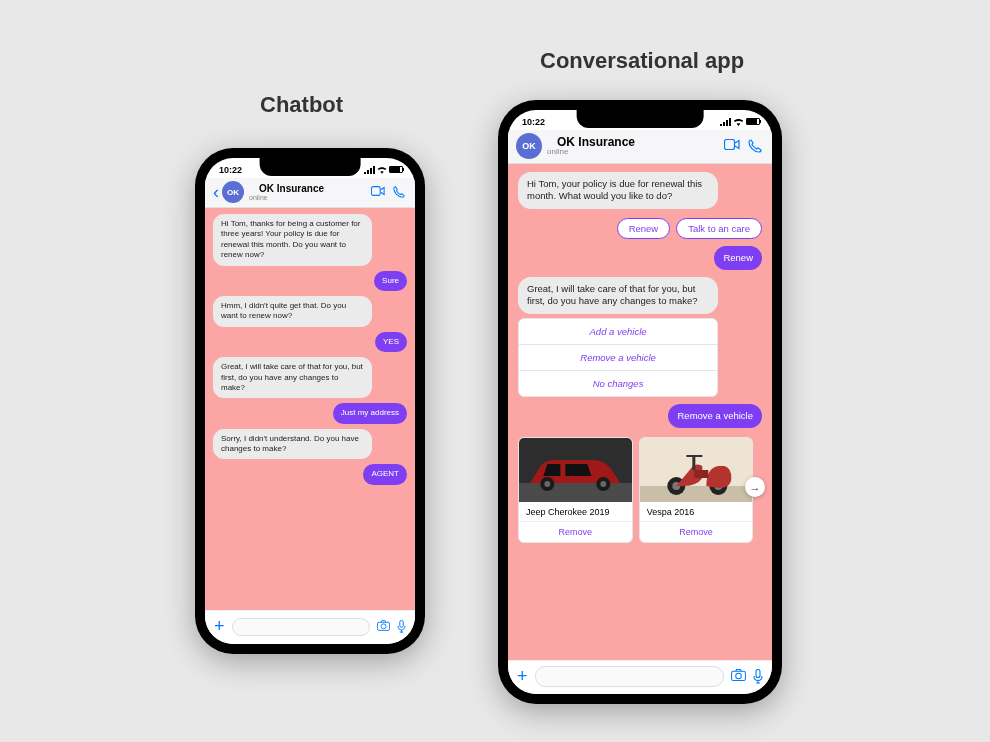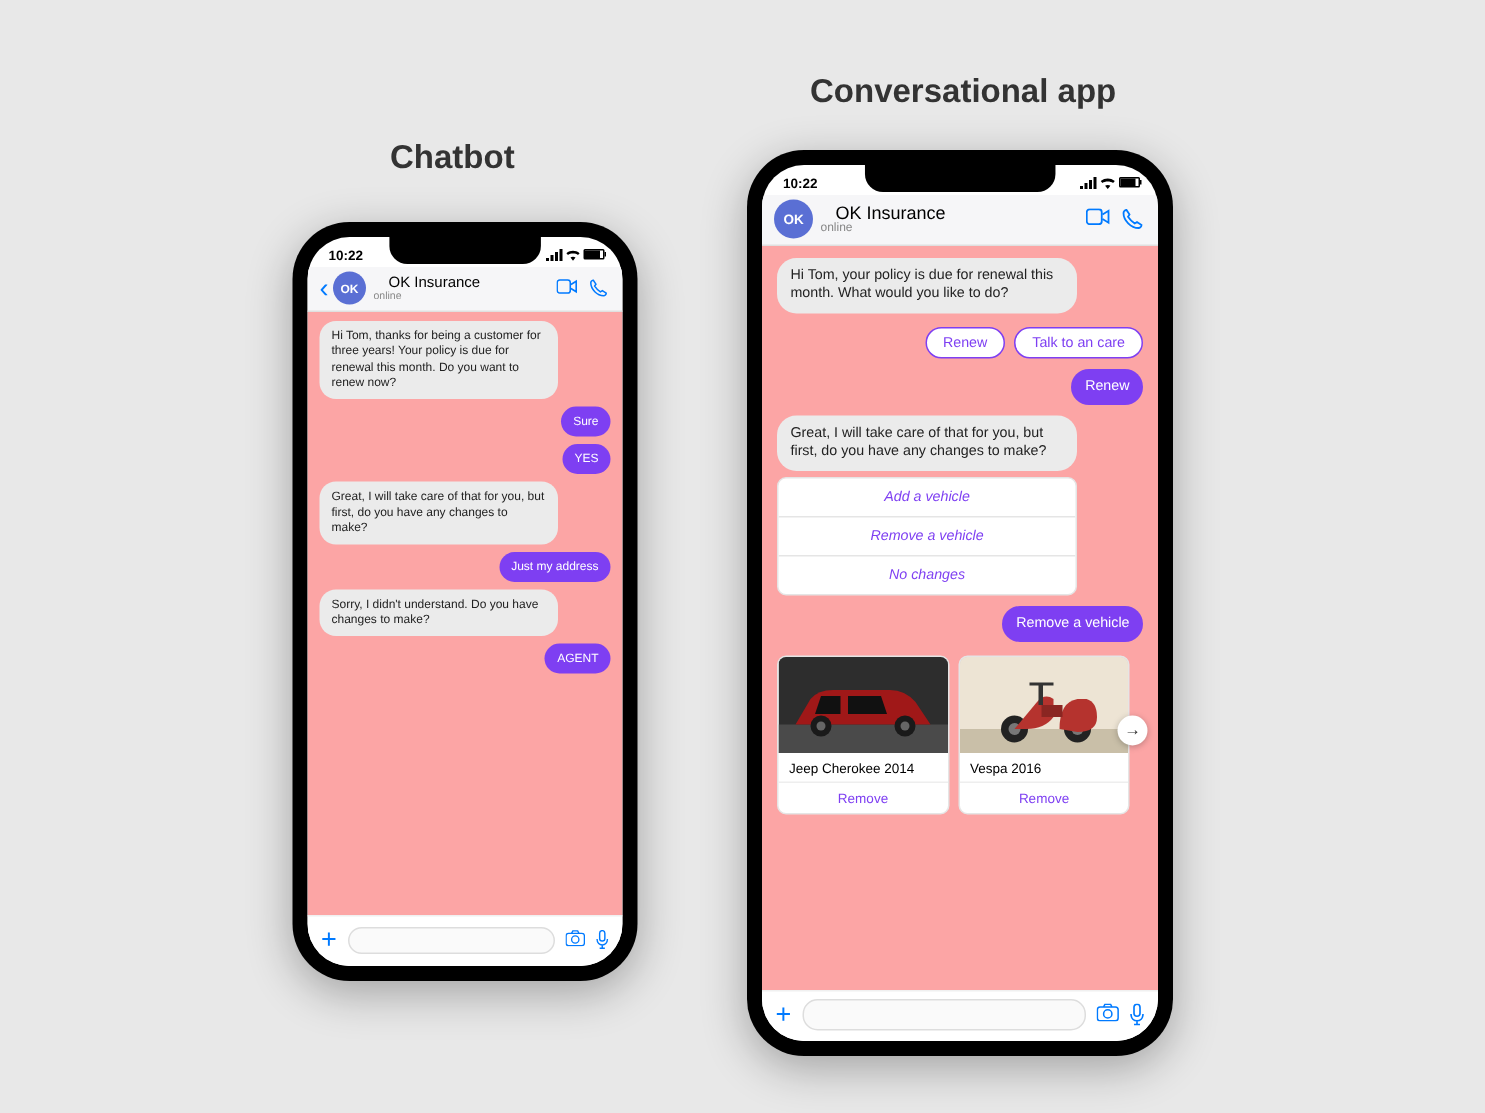--- a/index.html
+++ b/index.html
@@ -23,21 +23,21 @@
   .sig span { width:2px; background:#000; display:inline-block; }
   .batt { width:14px; height:7px; border:1px solid #000; border-radius:1px; position:relative; }
   .batt::after { content:""; position:absolute; right:-2px; top:1px; width:1px; height:3px; background:#000; }
   .batt-fill { position:absolute; left:0;top:0;bottom:0; width:85%; background:#000; }
 
   .chat-header { display:flex; align-items:center; padding: 3px 10px 4px 8px; border-bottom: 1px solid #e0e0e0; background:#f6f6f8; }
   .back-chevron { color:#007aff; font-size:18px; font-weight:300; padding-right:3px; }
   .avatar { width:22px; height:22px; border-radius:50%; background:#5a6fd4; color:#fff; font-size:8px; font-weight:700; display:flex; align-items:center; justify-content:center; margin-right:5px; }
   .phone-large .avatar { width:26px; height:26px; font-size:9px; }
   .header-text { flex:1; line-height:1; }
-  .header-title { font-size:10px; font-weight:400;padding-left:10px; }
+  .header-title { font-size:10px; font-weight:700;padding-left:10px; }
   .header-status { font-size:7px; color:#888; }
   .phone-large .header-title { font-size:12px; }
   .phone-large .header-status { font-size:8px; }
   .header-icons { display:flex; gap:8px; color:#007aff; }
 
   .chat-body { flex:1; overflow:hidden; background:#fca5a5; padding: 6px 8px; display:flex; flex-direction:column; gap:5px; }
   .phone-large .chat-body { padding: 8px 10px; gap:7px; }
 
   .bubble { max-width: 82%; padding: 5px 8px; border-radius: 11px; font-size: 8px; line-height:1.3; }
   .phone-large .bubble { font-size: 9.5px; padding:6px 9px; border-radius:13px; }
@@ -106,20 +106,21 @@
             <path d="M11 4 L15 1.5 V9.5 L11 7" fill="none" stroke="#007aff" stroke-width="1.2"></path>
           </svg>
         <svg width="12" height="12" viewBox="0 0 14 14">
             <path d="M3 1C2 1 1 2 1 3c0 5 5 10 10 10 1 0 2-1 2-2l-3-2-1.5 1C7 9 5 7 4 5.5L5 4 3 1z" fill="none" stroke="#007aff" stroke-width="1.2"></path>
           </svg>
       </span>
     </div>
     <div class="chat-body">
       <div class="bubble bot">Hi Tom, thanks for being a customer for three years! Your policy is due for renewal this month. Do you want to renew now?</div>
       <div class="bubble user">Sure</div>
+      <div class="bubble bot">Hmm, I didn't quite get that. Do you want to renew now?</div>
       <div class="bubble user">YES</div>
       <div class="bubble bot">Great, I will take care of that for you, but first, do you have any changes to make?</div>
       <div class="bubble user">Just my address</div>
       <div class="bubble bot">Sorry, I didn't understand. Do you have changes to make?</div>
       <div class="bubble user">AGENT</div>
     </div>
     <div class="input-bar">
       <span class="plus">+</span>
       <span class="input-field"></span>
       <span class="in-icons">
@@ -194,21 +195,21 @@
                 <rect width="120" height="64" fill="#2d2d2d"></rect>
                 <rect y="45" width="120" height="19" fill="#4a4a4a"></rect>
                 <path d="M15 45 L25 28 Q30 22 40 22 L78 22 Q88 22 95 30 L105 45 Z" fill="#a01818"></path>
                 <path d="M32 26 L45 26 L45 38 L28 38 Z M50 26 L72 26 L76 38 L50 38 Z" fill="#111"></path>
                 <circle cx="32" cy="46" r="7" fill="#1a1a1a"></circle>
                 <circle cx="32" cy="46" r="3" fill="#666"></circle>
                 <circle cx="88" cy="46" r="7" fill="#1a1a1a"></circle>
                 <circle cx="88" cy="46" r="3" fill="#666"></circle>
               </svg>
           </div>
-          <div class="card-title">Jeep Cherokee 2014</div>
+          <div class="card-title">Jeep Cherokee 2019</div>
           <div class="card-btn">Remove</div>
         </div>
         <div class="card">
           <div class="card-img">
             <svg viewBox="0 0 120 64" preserveAspectRatio="xMidYMid slice">
                 <rect width="120" height="64" fill="#ede4d4"></rect>
                 <rect y="48" width="120" height="16" fill="#c9bfa8"></rect>
                 <circle cx="40" cy="48" r="9" fill="#222"></circle>
                 <circle cx="40" cy="48" r="4" fill="#777"></circle>
                 <circle cx="82" cy="48" r="9" fill="#222"></circle>

